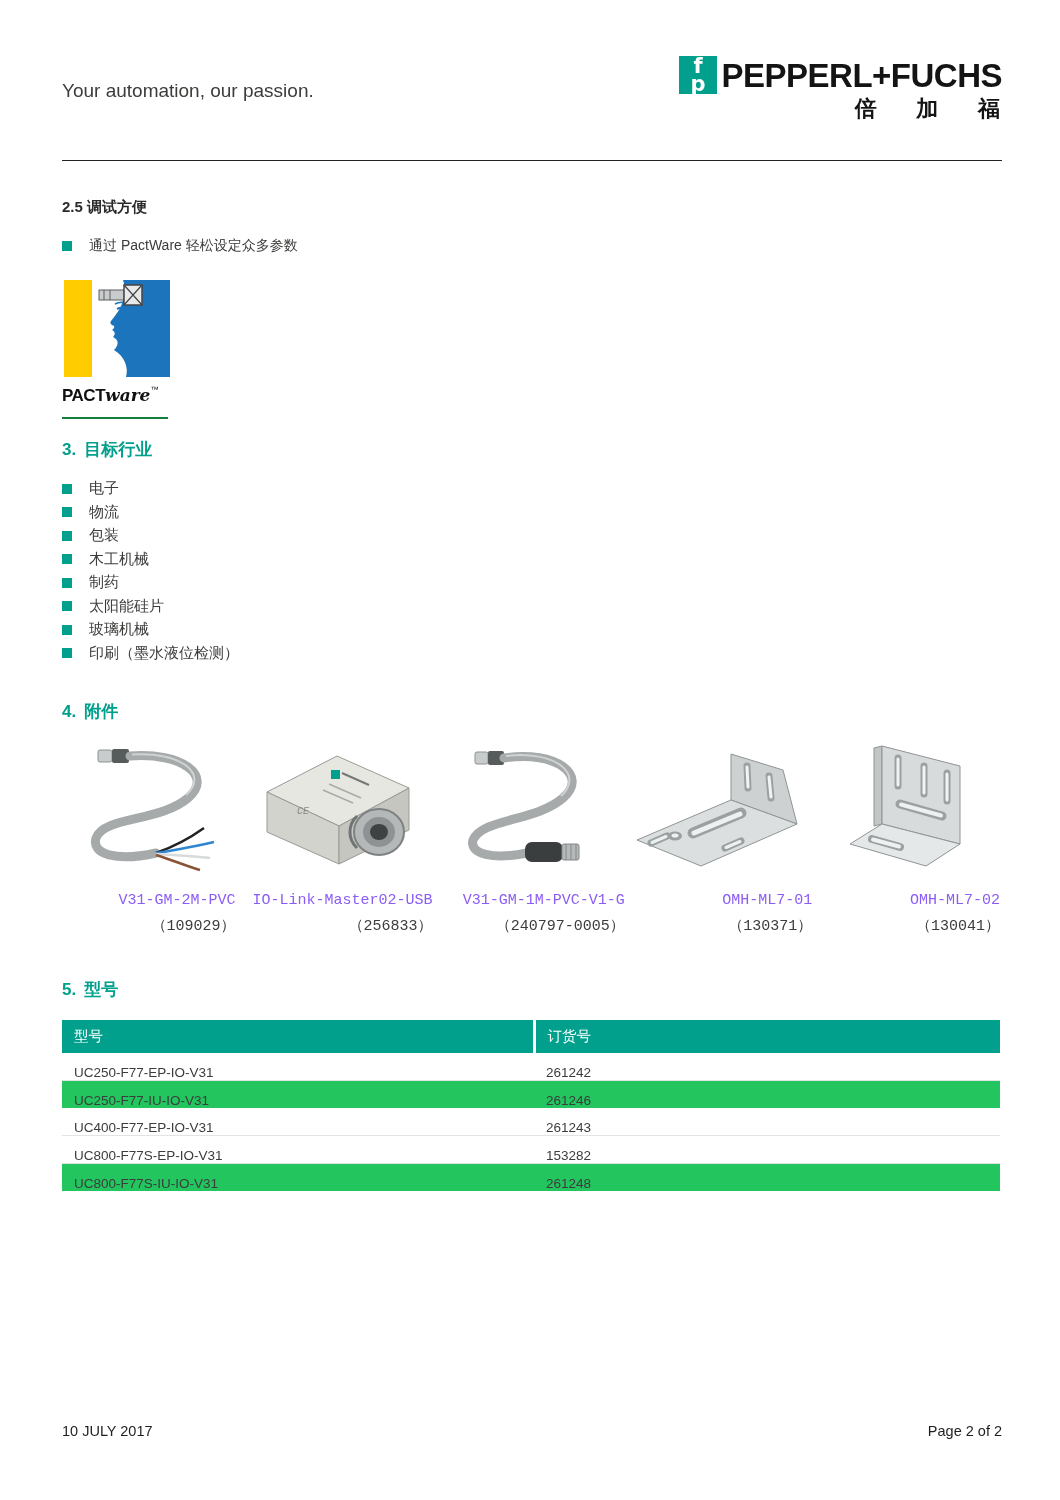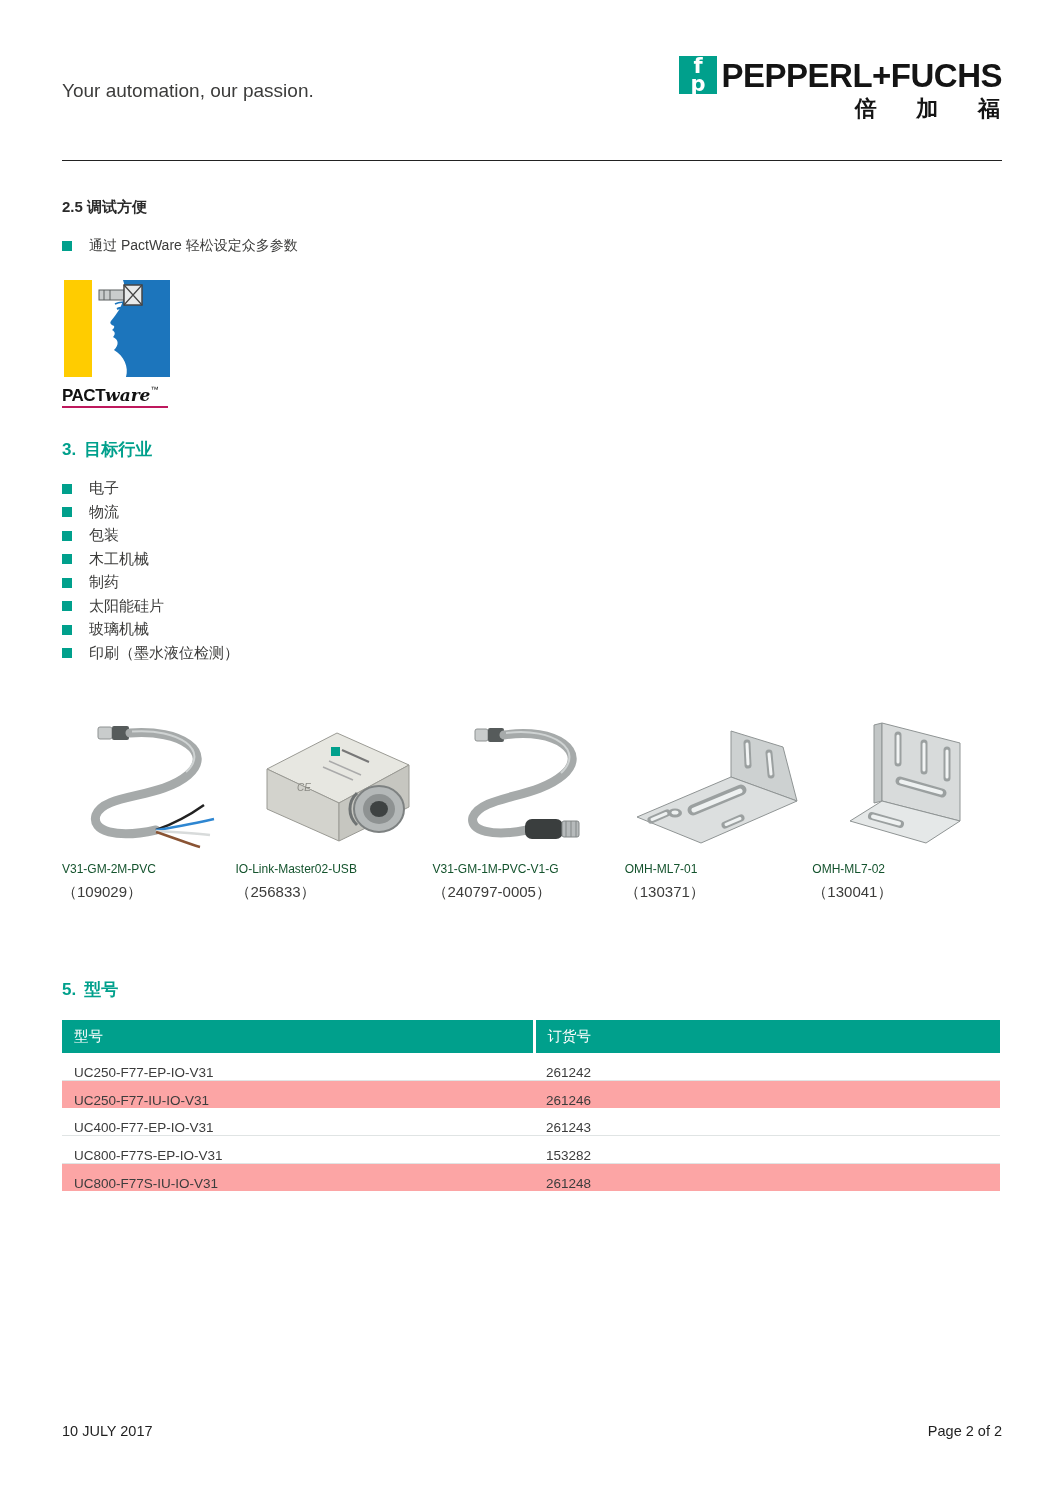--- a/index.html
+++ b/index.html
@@ -19,56 +19,56 @@
   .brand-cn { font-size:22px; font-weight:bold; color:#141414; letter-spacing:16px; margin-top:0; margin-right:-14px; font-family:"DejaVu Serif", serif, sans-serif; }
   .rule { position:absolute; left:62px; right:58px; top:160px; border-top:1px solid #222; }
 
   
   .s25 { position:absolute; left:62px; top:198px; }
   .s25-title { font-size:15px; font-weight:bold; color:#2a2a2a; }
   .bullet-row { display:flex; align-items:center; margin-top:20px; font-size:14px; }
   .sq { width:10px; height:10px; background:#00A08C; margin-right:17px; flex:none; }
   .pactware { margin-top:21px; width:112px; }
   .pactware-logo { display:block; }
-  .pactware-word { margin-top:3px; padding-bottom:0; border-bottom:2px solid #be185d; font-size:17px; color:#111; width:106px; }
+  .pactware-word { margin-top:3px; padding-bottom:11px; border-bottom:2px solid #15803d; font-size:17px; color:#111; width:106px; }
   .pw-bold { font-weight:800; letter-spacing:-0.5px; }
   .pw-italic { font-weight:bold; font-style:italic; font-family:"DejaVu Serif", serif; }
   .pw-tm { font-size:8px; vertical-align:top; }
 
   
   .sec-heading { font-size:17px; font-weight:bold; color:#00A08C; }
   .sec-heading .num { margin-right:8px; }
 
   
   .s3 { position:absolute; left:62px; top:438px; }
   .s3 ul { list-style:none; margin-top:16px; }
   .s3 li { display:flex; align-items:center; height:23.5px; font-size:15px; }
 
   
   .s4 { position:absolute; left:62px; top:700px; width:938px; }
   .products { display:flex; margin-top:16px; }
-  .product { text-align:left; }
+  .product { text-align:right;font-family:Liberation Mono, monospace; }
   .p1 { width:18.5%; } .p2 { width:21%; } .p3 { width:20.5%; } .p4 { width:20%; } .p5 { width:20%; }
   .product-img { height:142px; display:flex; align-items:center; justify-content:center; }
-  .product-name { font-size:12px; margin-top:4px; color:#14532d; }
+  .product-name { font-size:15px; margin-top:11px; color:#8b5cf6; }
   .product-code { font-size:15px; margin-top:7px; color:#3c3c3b; }
 
   
   .s5 { position:absolute; left:62px; top:978px; width:938px; }
   .models { width:100%; border-collapse:collapse; margin-top:19px; }
   .models th {
     background:#00A08C; color:#fff; font-weight:normal; text-align:left;
     font-size:14.5px; height:33px; padding:0 0 0 12px;
   }
   .models th.col2 { border-left:3px solid #fff; }
   .models td {
     font-size:13.5px; height:25px; padding:12px 0 0 12px; color:#3c3c3c;
     border-bottom:1px solid #e0e4e4;
   }
-  .models tr.alt td { background:#fca5a5; border-bottom:none; }
+  .models tr.alt td { background:#22c55e; border-bottom:none; }
   .models .colw1 { width:472px; }
 
   
   .footer { position:absolute; left:62px; right:58px; top:1423px; display:flex; justify-content:space-between; font-size:14.5px; color:#1f1f1f;gap:14px; }
 </style>
 </head>
 <body>
 
 <div class="page">
 
@@ -148,20 +148,23 @@
           <span>玻璃机械</span>
         </li>
       <li>
           <span class="sq"></span>
           <span>印刷（墨水液位检测）</span>
         </li>
     </ul>
   </div>
 
   <div class="s4">
+    <div class="sec-heading">
+      <span class="num">4.</span><span>附件</span>
+    </div>
     <div class="products">
 
       <div class="product p1">
         <div class="product-img">
           <svg width="170" height="140" viewBox="0 0 170 140">
             <rect x="34" y="10" width="14" height="12" rx="2" fill="#c9cccc" stroke="#8e9292"></rect>
             <rect x="48" y="9" width="17" height="14" rx="2" fill="#565b5b"></rect>
             <path d="M66 16 C 118 12, 150 36, 124 58 C 96 82, 40 76, 32 98 C 27 114, 52 122, 92 113" fill="none" stroke="#a6aaaa" stroke-width="9" stroke-linecap="round"></path>
             <path d="M68 14.5 C 116 11, 146 34, 122 55" fill="none" stroke="#cfd3d3" stroke-width="2"></path>
             <path d="M92 113 C 112 106, 126 98, 140 88" stroke="#222" stroke-width="2.5" fill="none"></path>

